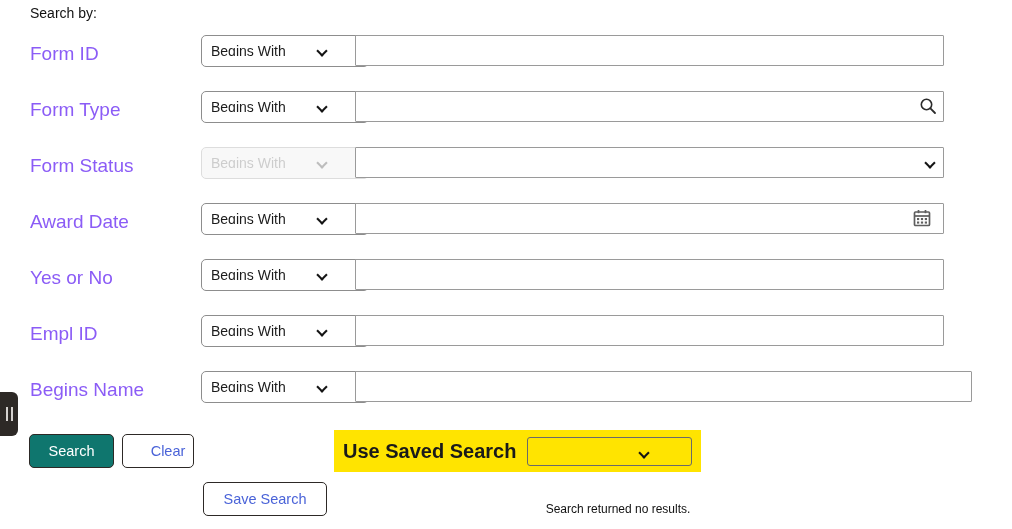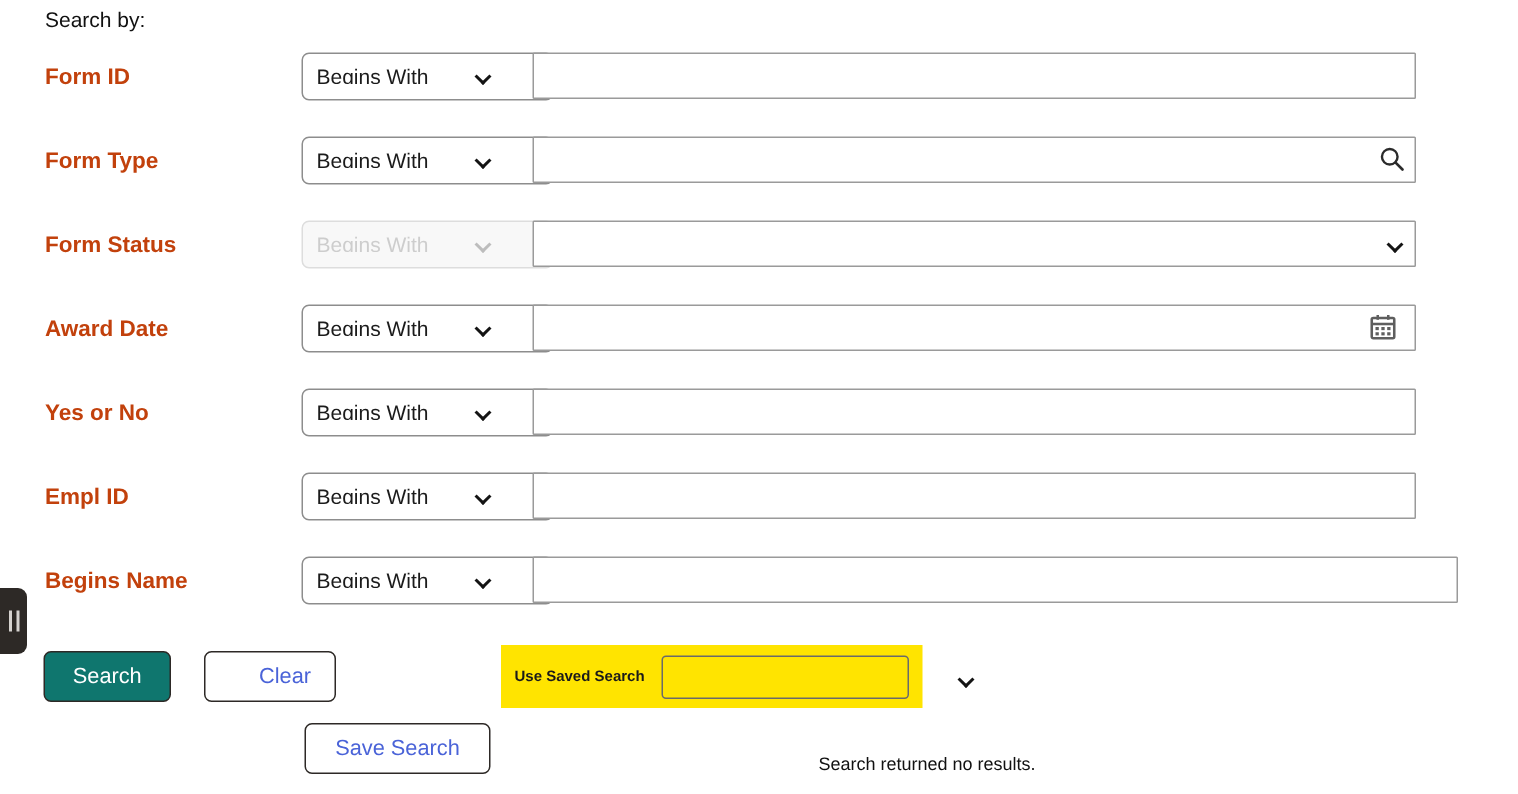--- a/index.html
+++ b/index.html
@@ -70,23 +70,23 @@
     width: 1012px;
   }
   .row {
     position: relative;
     height: 56px;
   }
   .row-label {
     position: absolute;
     left: 30px;
     top: 10px;
-    font-weight: bold;
-    font-size: 15px;
-    color: #c2410c;
+    font-weight: normal;
+    font-size: 19px;
+    color: #8b5cf6;
     white-space: nowrap;
   }
 
   .op-select {
     position: absolute;
     left: 201px;
     top: 2px;
     width: 168px;
     height: 32px;
     box-sizing: border-box;
@@ -205,37 +205,37 @@
     width: 85px;
     background: #0f766e;
     border: 1px solid #2d2926;
     color: #ffffff;
   }
   .btn-secondary {
     background: #ffffff;
     border: 1px solid #2d2926;
     color: #4a63d8;
   }
-  .btn-clear { left: 136px; width: 88px; padding-left: 20px; }
+  .btn-clear { left: 122px; width: 72px; padding-left: 20px; }
   .btn-save { left: 203px; width: 124px; margin-top: 48px; }
 
   .saved-wrap {
     position: absolute;
     left: 334px;
     top: -4px;
     height: 42px;
     background: #ffe400;
     display: flex;
     align-items: center;
     padding: 0 9px;
     box-sizing: border-box;
   }
   .saved-label {
     font-weight: bold;
-    font-size: 10px;
+    font-size: 20px;
     color: #1a1a1a;
     white-space: nowrap;
     margin-right: 11px;
   }
   .saved-select {
     position: relative;
     width: 165px;
     height: 29px;
     box-sizing: border-box;
     background: #ffe400;

